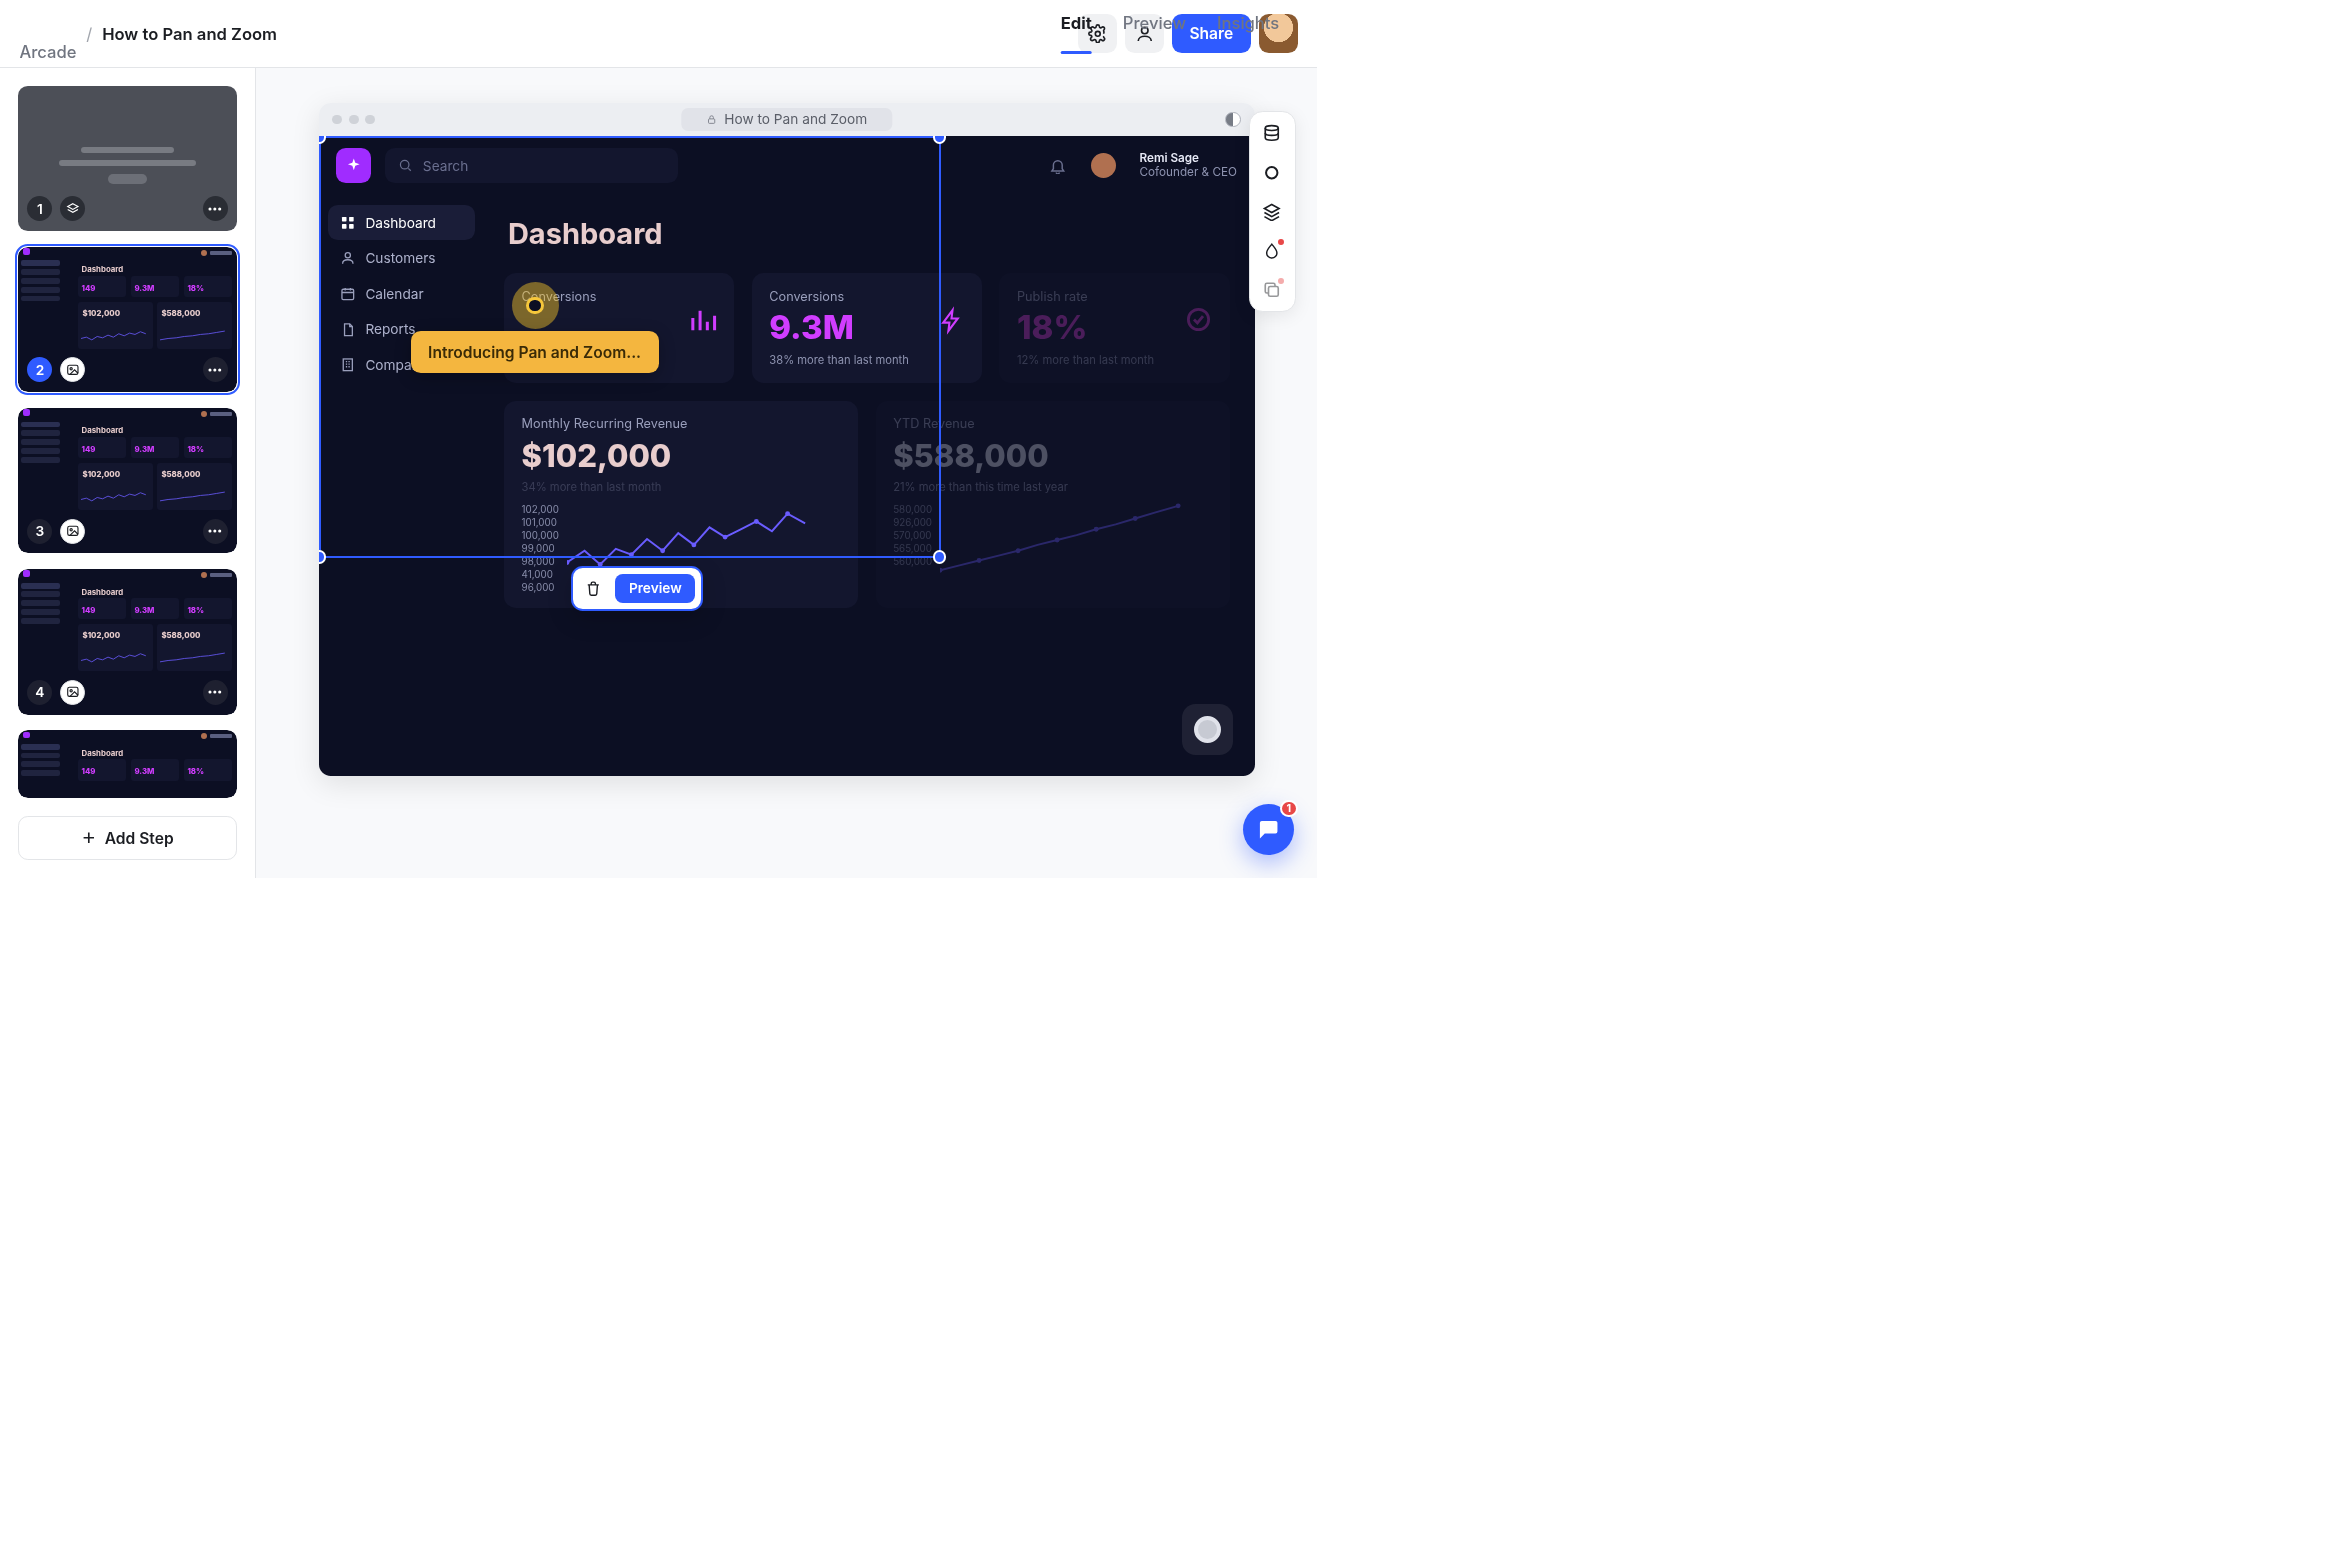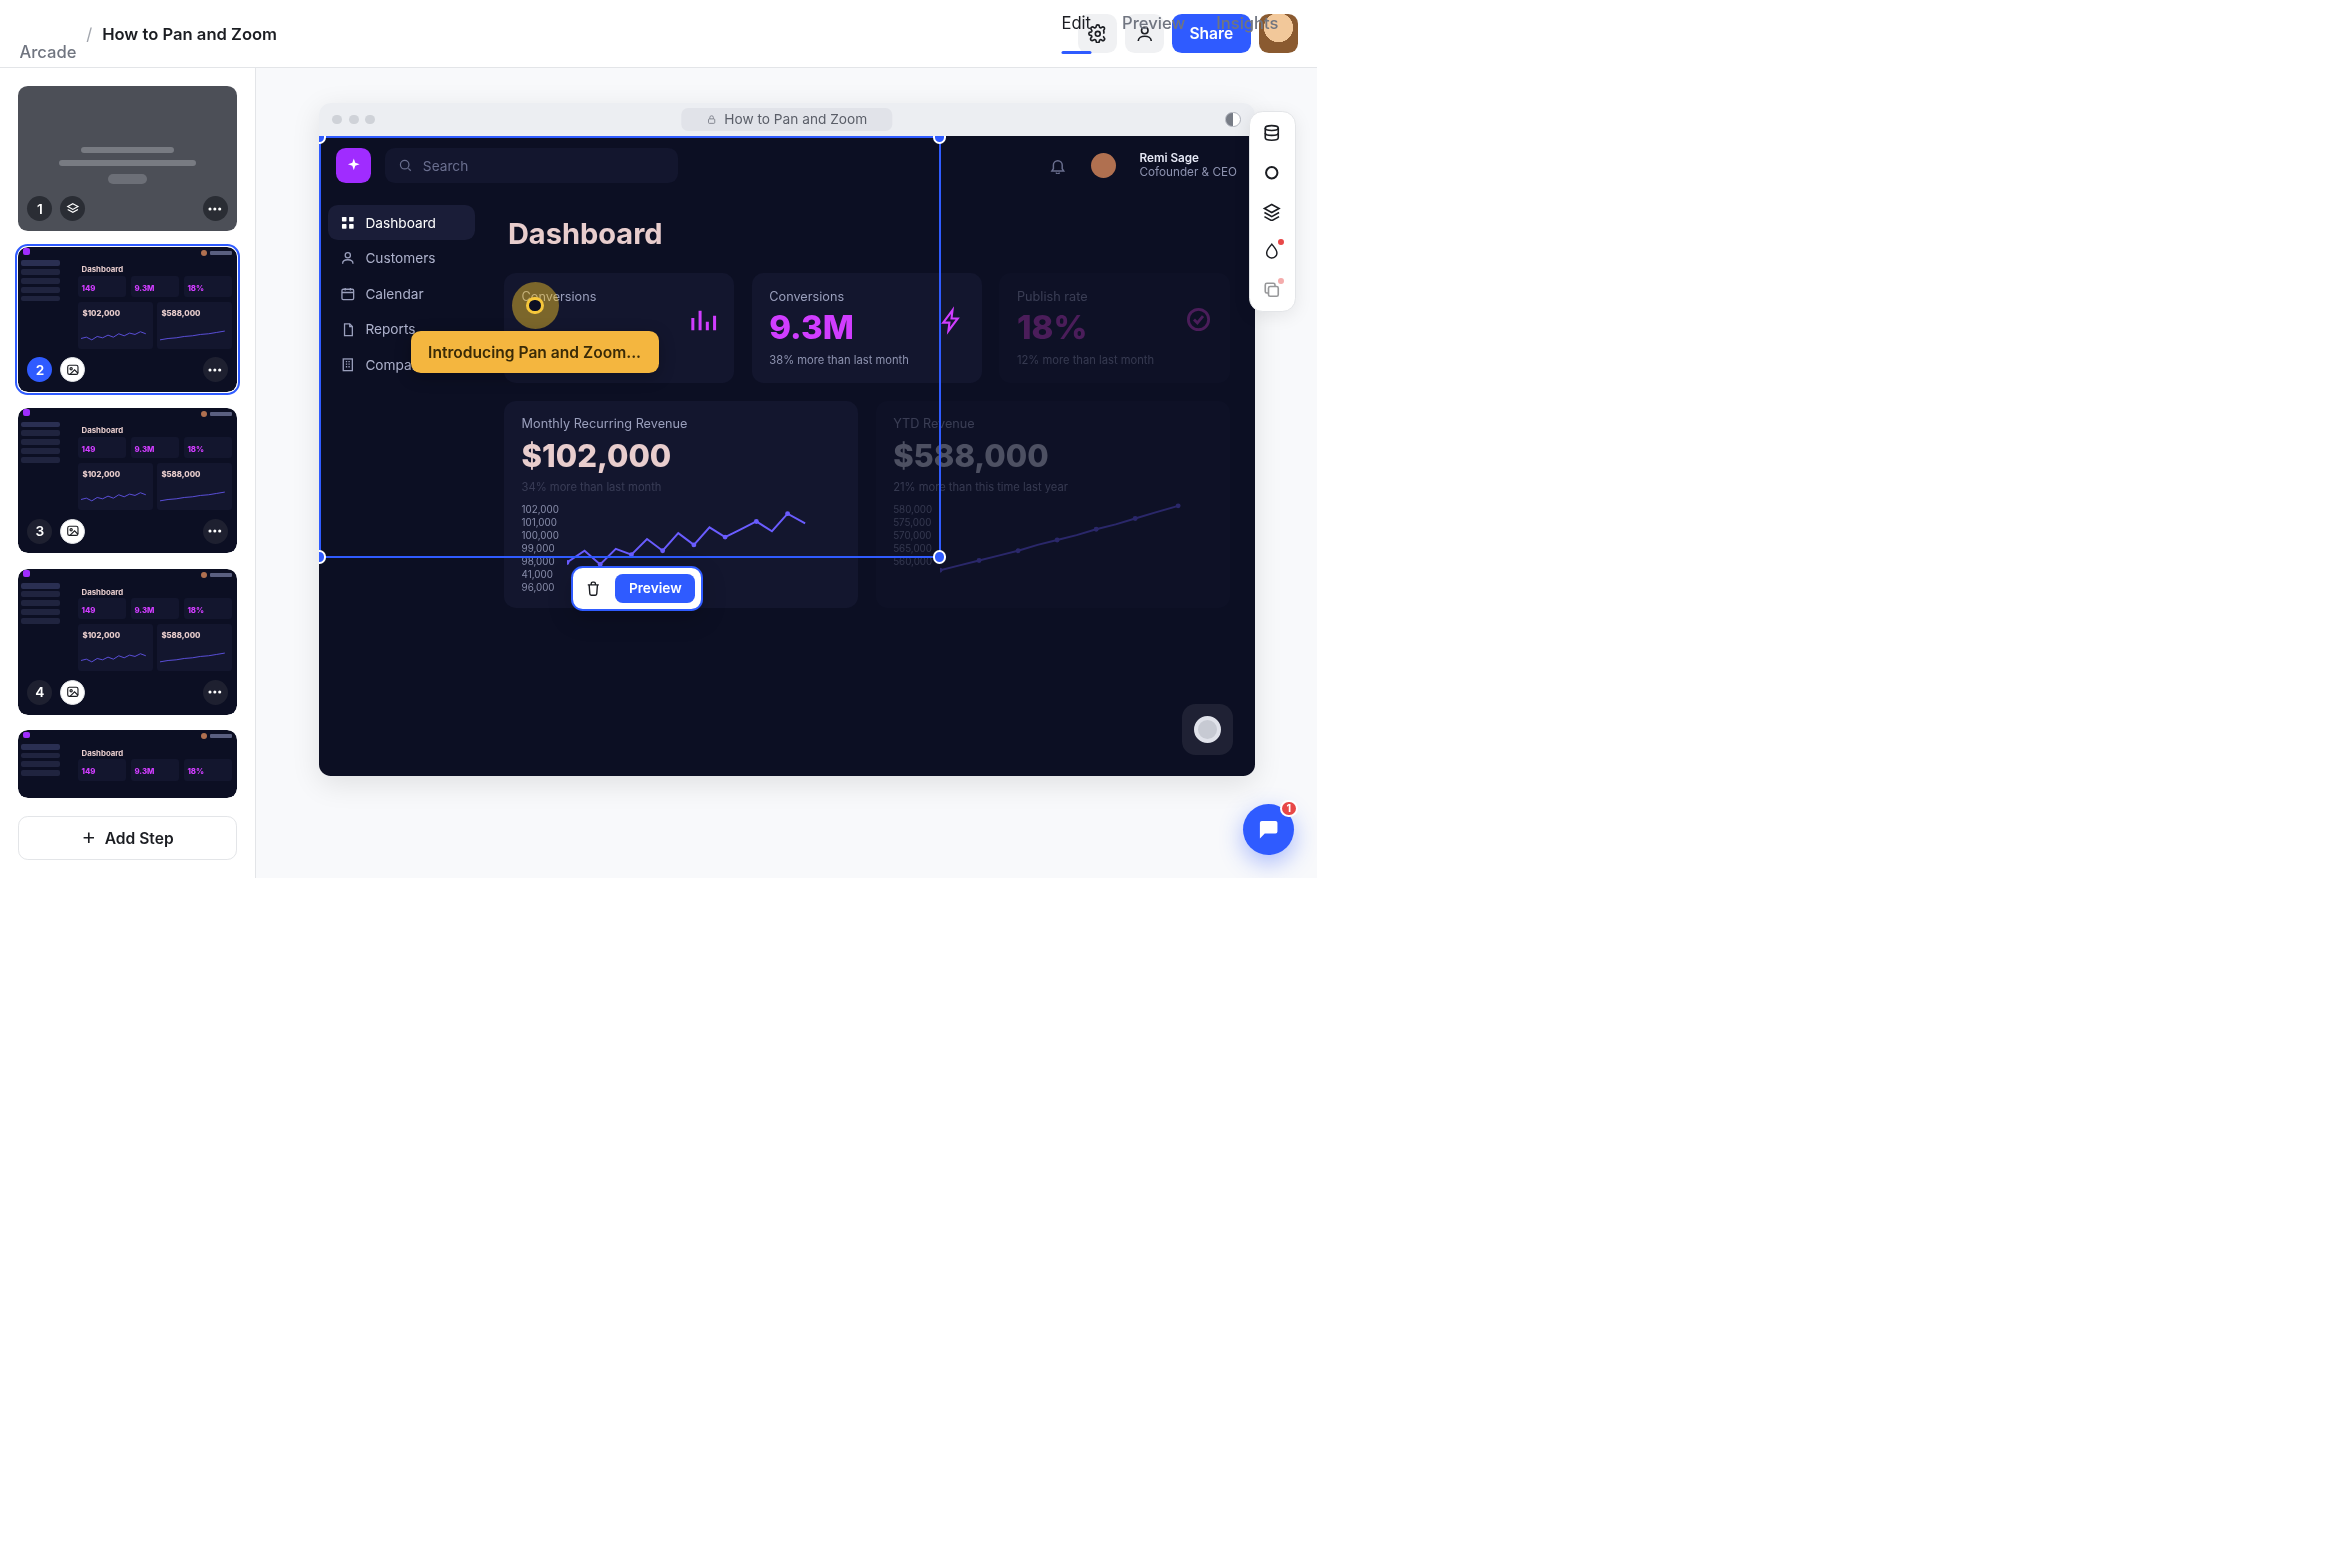--- a/index.html
+++ b/index.html
@@ -39,21 +39,21 @@
     padding: 0 19.5px;
     border-bottom: 1px solid var(--gray-200);
     gap: 7.8px;
   }
   .breadcrumb { display: flex; align-items: center; gap: 9.8px; font-size: 16.6px; }
   .breadcrumb .app { color: var(--gray-500); font-weight: 500; margin-top: 36px; }
   .breadcrumb .slash { color: var(--gray-400); }
   .breadcrumb .title { font-weight: 600; }
   .tabs { position: absolute; left: 50%; transform: translateX(-50%); display:flex; gap:31px; font-size:16.6px; }
   .tabs .tab { color: var(--gray-500); font-weight:500; cursor:pointer; position:relative; padding-bottom:21.5px; }
-  .tabs .tab.active { color: var(--text); font-weight:400; }
+  .tabs .tab.active { color: var(--text); font-weight:700; }
   .tabs .tab.active::after { content:""; position:absolute; bottom:0; left:0; right:0; height:2.9px; background: var(--blue); border-radius:2px; }
   .topbar .spacer { flex:1; }
   .btn-icon { width:39px; height:39px; border-radius:9.8px; background: var(--gray-100); display:flex; align-items:center; justify-content:center; cursor:pointer; }
   .btn-share { background: var(--blue); color:#fff; font-weight:600; font-size:15.6px; border-radius:9.8px; padding: 9.8px 17.6px; cursor:pointer; }
   .avatar { width:39px; height:39px; border-radius:9.8px; background:#d8a070; background-image: radial-gradient(circle at 50% 35%, #f2c89a 45%, transparent 46%), linear-gradient(#8a5a30,#8a5a30); }
 
   
   .main { display:flex; height: calc(100% - 68px); }
   .steps-col { width: 256px; border-right:1px solid var(--gray-200); padding:17.6px; overflow-y:auto; display:flex; flex-direction:column; gap:15.6px; }
   .canvas-col { flex:1; position:relative; background: var(--gray-50); }
@@ -633,21 +633,21 @@
                   </svg>
                 </div>
               </div>
               <div class="rev-card faded">
                 <div class="lab">YTD Revenue</div>
                 <div class="amount">$588,000</div>
                 <div class="sub">21% more than this time last year</div>
                 <div style="display:flex; gap:7.8px; align-items:stretch;">
                   <div class="yaxis">
                     <span>580,000</span>
-                    <span>575,000</span>
+                    <span>926,000</span>
                     <span>570,000</span>
                     <span>565,000</span>
                     <span>560,000</span>
                   </div>
                   <svg width="244" height="93" viewBox="0 0 250 95">
                     <polyline fill="none" stroke="#6a5cff" stroke-width="2" points="0,78 20,73 40,68 60,63 80,58 100,52 120,47 140,42 160,36 180,31 200,25 220,19 244,12"></polyline>
                     <g fill="#6a5cff">
                         <circle cx="0" cy="78" r="2.5"></circle>
                         <circle cx="40" cy="68" r="2.5"></circle>
                         <circle cx="80" cy="58" r="2.5"></circle>

